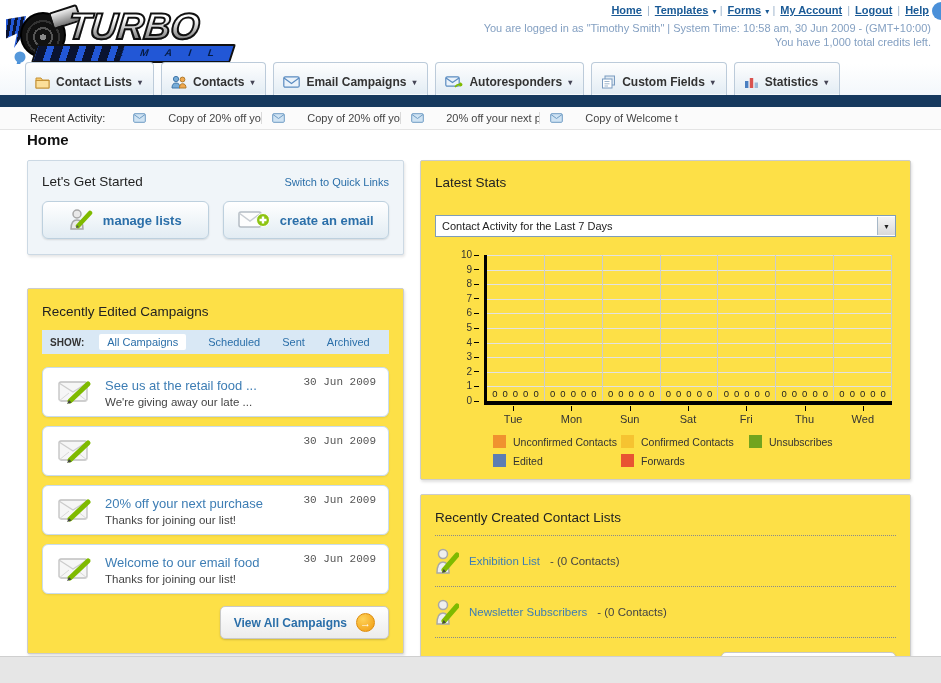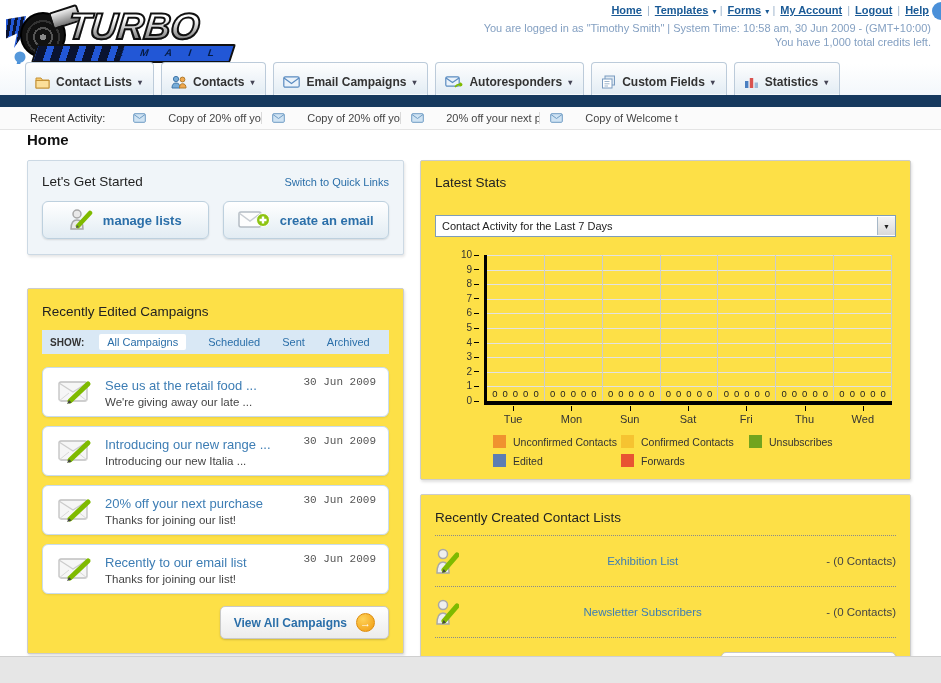--- a/index.html
+++ b/index.html
@@ -120,21 +120,21 @@
   .xlabels{margin-left:39px;display:flex;}
   .xlab{position:relative;flex:1;text-align:center;font-size:11px;color:#333;padding-top:8px;}
   .xlab::before{content:'';position:absolute;top:1px;left:50%;width:1px;height:5px;background:#000;}
   .legend{margin:10px 0 0 48px;display:grid;grid-template-columns:128px 128px auto;row-gap:6px;}
   .leg-item{display:flex;align-items:center;gap:7px;font-size:10.5px;color:#333;}
   .leg-swatch{width:13px;height:13px;display:inline-block;}
 
   
   .lists{margin-top:14px;padding:13px 14px 14px;}
   .dotted{border-top:1px dotted #8a8a8a;height:0;margin:9px 0;}
-  .list-item{display:flex;align-items:center;gap:10px;font-size:11.5px;padding:2px 0;justify-content:space-between;}
+  .list-item{display:flex;align-items:center;gap:10px;font-size:11.5px;padding:2px 0;}
   .list-name{color:#3d7db4;text-decoration:none;cursor:pointer;}
   .list-detail{color:#444;}
   .see-row{display:flex;justify-content:flex-end;margin-top:14px;}
 
   .footer{position:absolute;left:0;right:0;bottom:0;height:26px;background:#e6e6e6;border-top:1px solid #cfcfcf;}
 </style>
 </head>
 <body>
 
 <div class="page">
@@ -334,21 +334,20 @@
           <div class="camp-item">
             <span style="display: inline-flex;">
               <svg width="34" height="26" viewBox="0 0 34 26">
                 <rect x="1" y="3" width="28" height="19" rx="2" fill="#f6f6f6" stroke="#c0c0c0" stroke-width="1.3"></rect>
                 <path d="M1,4 L15,13 L29,4" fill="none" stroke="#cccccc" stroke-width="1.3"></path>
                 <path d="M1,22 L11,14 M29,22 L19,14" fill="none" stroke="#d8d8d8" stroke-width="1"></path>
                 <line x1="12" y1="22" x2="30" y2="5" stroke="#7fba00" stroke-width="5" stroke-linecap="round"></line>
                 <polygon points="9,25 13.5,23.5 11,21" fill="#444"></polygon>
               </svg>
             </span>
-            <div><a class="camp-title">Introducing our new range ...</a><div class="camp-sub">Introducing our new Italia ...</div></div>
             <span class="camp-date">30 Jun 2009</span>
           </div>
           <div class="camp-item">
             <span style="display: inline-flex;">
               <svg width="34" height="26" viewBox="0 0 34 26">
                 <rect x="1" y="3" width="28" height="19" rx="2" fill="#f6f6f6" stroke="#c0c0c0" stroke-width="1.3"></rect>
                 <path d="M1,4 L15,13 L29,4" fill="none" stroke="#cccccc" stroke-width="1.3"></path>
                 <path d="M1,22 L11,14 M29,22 L19,14" fill="none" stroke="#d8d8d8" stroke-width="1"></path>
                 <line x1="12" y1="22" x2="30" y2="5" stroke="#7fba00" stroke-width="5" stroke-linecap="round"></line>
                 <polygon points="9,25 13.5,23.5 11,21" fill="#444"></polygon>
@@ -360,21 +359,21 @@
           <div class="camp-item">
             <span style="display: inline-flex;">
               <svg width="34" height="26" viewBox="0 0 34 26">
                 <rect x="1" y="3" width="28" height="19" rx="2" fill="#f6f6f6" stroke="#c0c0c0" stroke-width="1.3"></rect>
                 <path d="M1,4 L15,13 L29,4" fill="none" stroke="#cccccc" stroke-width="1.3"></path>
                 <path d="M1,22 L11,14 M29,22 L19,14" fill="none" stroke="#d8d8d8" stroke-width="1"></path>
                 <line x1="12" y1="22" x2="30" y2="5" stroke="#7fba00" stroke-width="5" stroke-linecap="round"></line>
                 <polygon points="9,25 13.5,23.5 11,21" fill="#444"></polygon>
               </svg>
             </span>
-            <div><a class="camp-title">Recently to our email list</a><div class="camp-sub">Thanks for joining our list!</div></div>
+            <div><a class="camp-title">Welcome to our email food</a><div class="camp-sub">Thanks for joining our list!</div></div>
             <span class="camp-date">30 Jun 2009</span>
           </div>
         </div>
       <div class="view-row">
         <button class="go-btn">
           <span>View All Campaigns</span>
           <span class="arrow-circle">→</span>
         </button>
       </div>
     </section>

